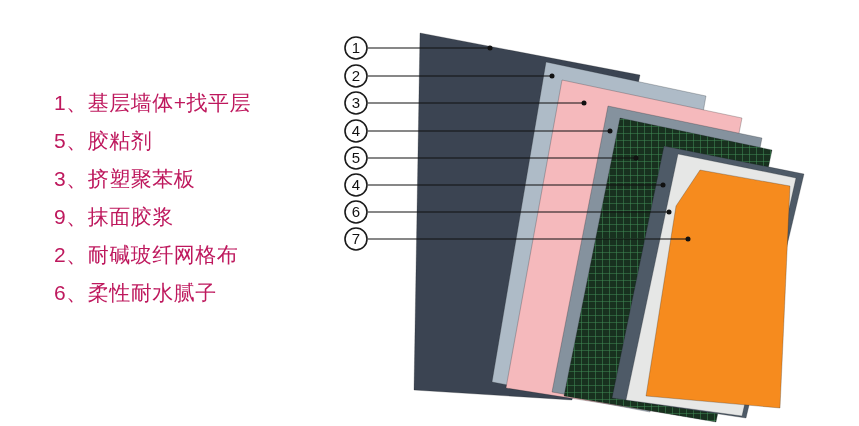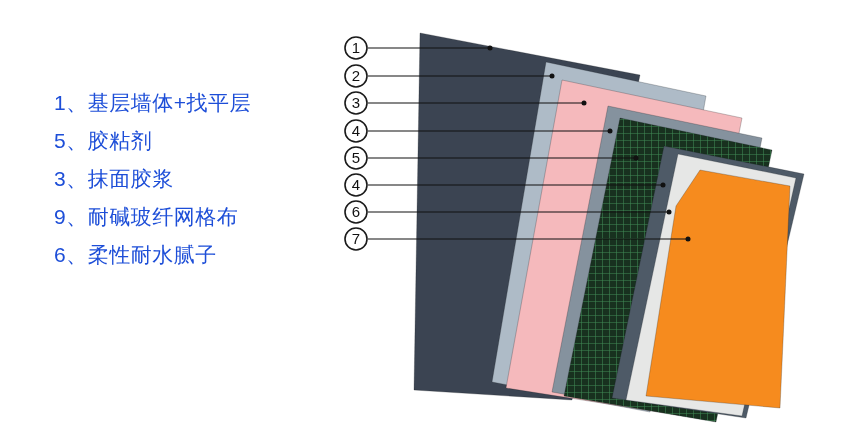--- a/index.html
+++ b/index.html
@@ -1,37 +1,38 @@
 <!DOCTYPE html>
 <html><head>
 <meta charset="utf-8">
 <style>
   html,body{margin:0;padding:0;background:#ffffff;}
   body{width:859px;height:426px;position:relative;overflow:hidden;
        font-family:"Liberation Sans","DejaVu Sans",sans-serif;}
   .stage{position:absolute;inset:0;}
   .legend{position:absolute;left:54px;top:84px;}
-  .legend-item{font-size:21px;line-height:38px;color:#1d4ed8;letter-spacing:.5px;white-space:nowrap;}
+  .legend-item{font-size:21px;line-height:38px;color:#be185d;letter-spacing:.5px;white-space:nowrap;}
   svg{position:absolute;left:0;top:0;}
   .layer{stroke:rgba(20,25,30,.35);stroke-width:.7;}
   .leader{stroke:#111;stroke-width:1.2;}
   .dot{fill:#111;}
   .co-circle{fill:#ffffff;stroke:#1a1a1a;stroke-width:1.6;}
   .co-label{font-size:15px;fill:#111;text-anchor:middle;}
 </style>
 </head>
 <body>
 
 <div class="stage">
 
   <div class="legend">
     <div class="legend-item">1、基层墙体+找平层</div>
     <div class="legend-item">5、胶粘剂</div>
-    <div class="legend-item">3、抹面胶浆</div>
-    <div class="legend-item">9、耐碱玻纤网格布</div>
+    <div class="legend-item">3、挤塑聚苯板</div>
+    <div class="legend-item">9、抹面胶浆</div>
+    <div class="legend-item">2、耐碱玻纤网格布</div>
     <div class="legend-item">6、柔性耐水腻子</div>
   </div>
 
   <svg width="859" height="426" viewBox="0 0 859 426">
     <defs>
       <pattern id="meshgrid" width="7" height="7" patternUnits="userSpaceOnUse">
         <rect width="7" height="7" fill="#18311f"></rect>
         <path d="M0 0 H7 M0 0 V7" fill="none" stroke-width="1.1" stroke="#3f8a55"></path>
       </pattern>
     </defs>

